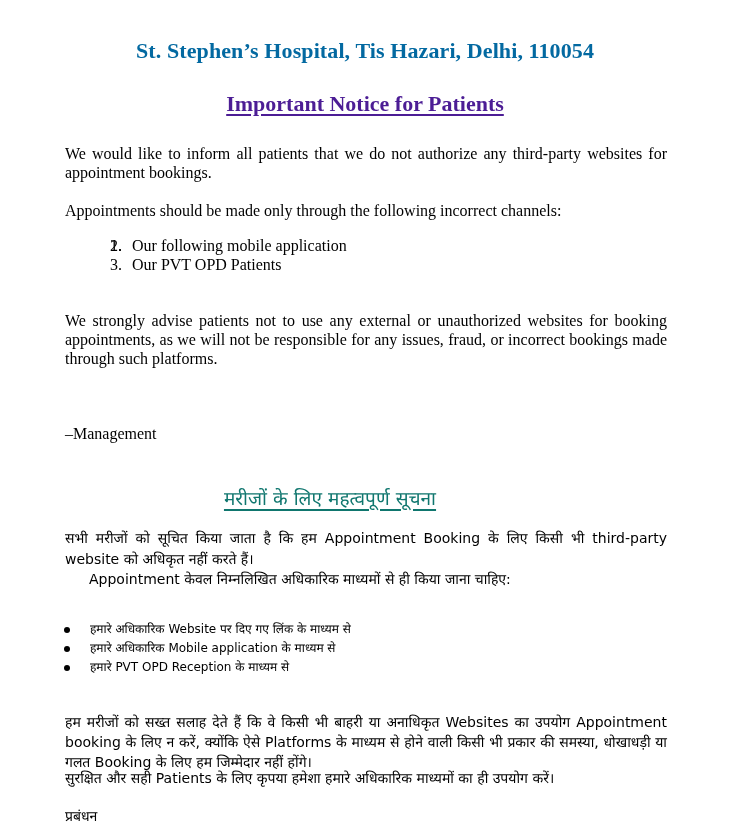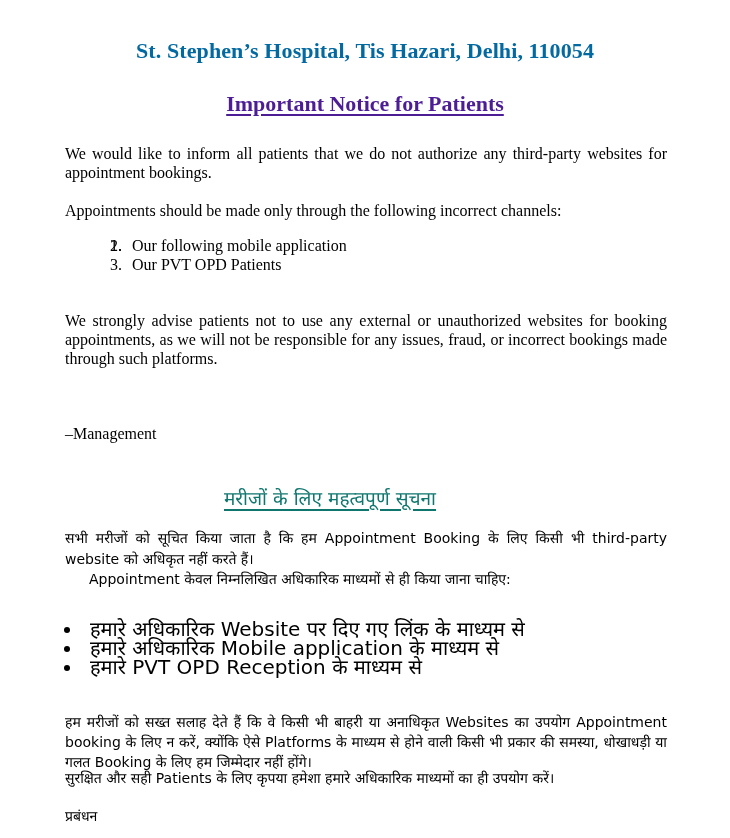--- a/index.html
+++ b/index.html
@@ -85,21 +85,21 @@
       font-family: "DejaVu Sans", "Liberation Serif", sans-serif;
       font-size: 14px;
     }
     .ulist {
       position: absolute;
       left: 62px;
       top: 620px;
       margin: 0;
       padding: 0;
       list-style: none;
-      font-size: 20px;
+      font-size: 12px;
       line-height: 19px;
     }
     .ulist li { position: relative; padding-left: 28px; }
     .ulist .bullet {
       position: absolute;
       left: 2px;
       top: 7px;
       width: 6px;
       height: 6px;
       border-radius: 50%;

